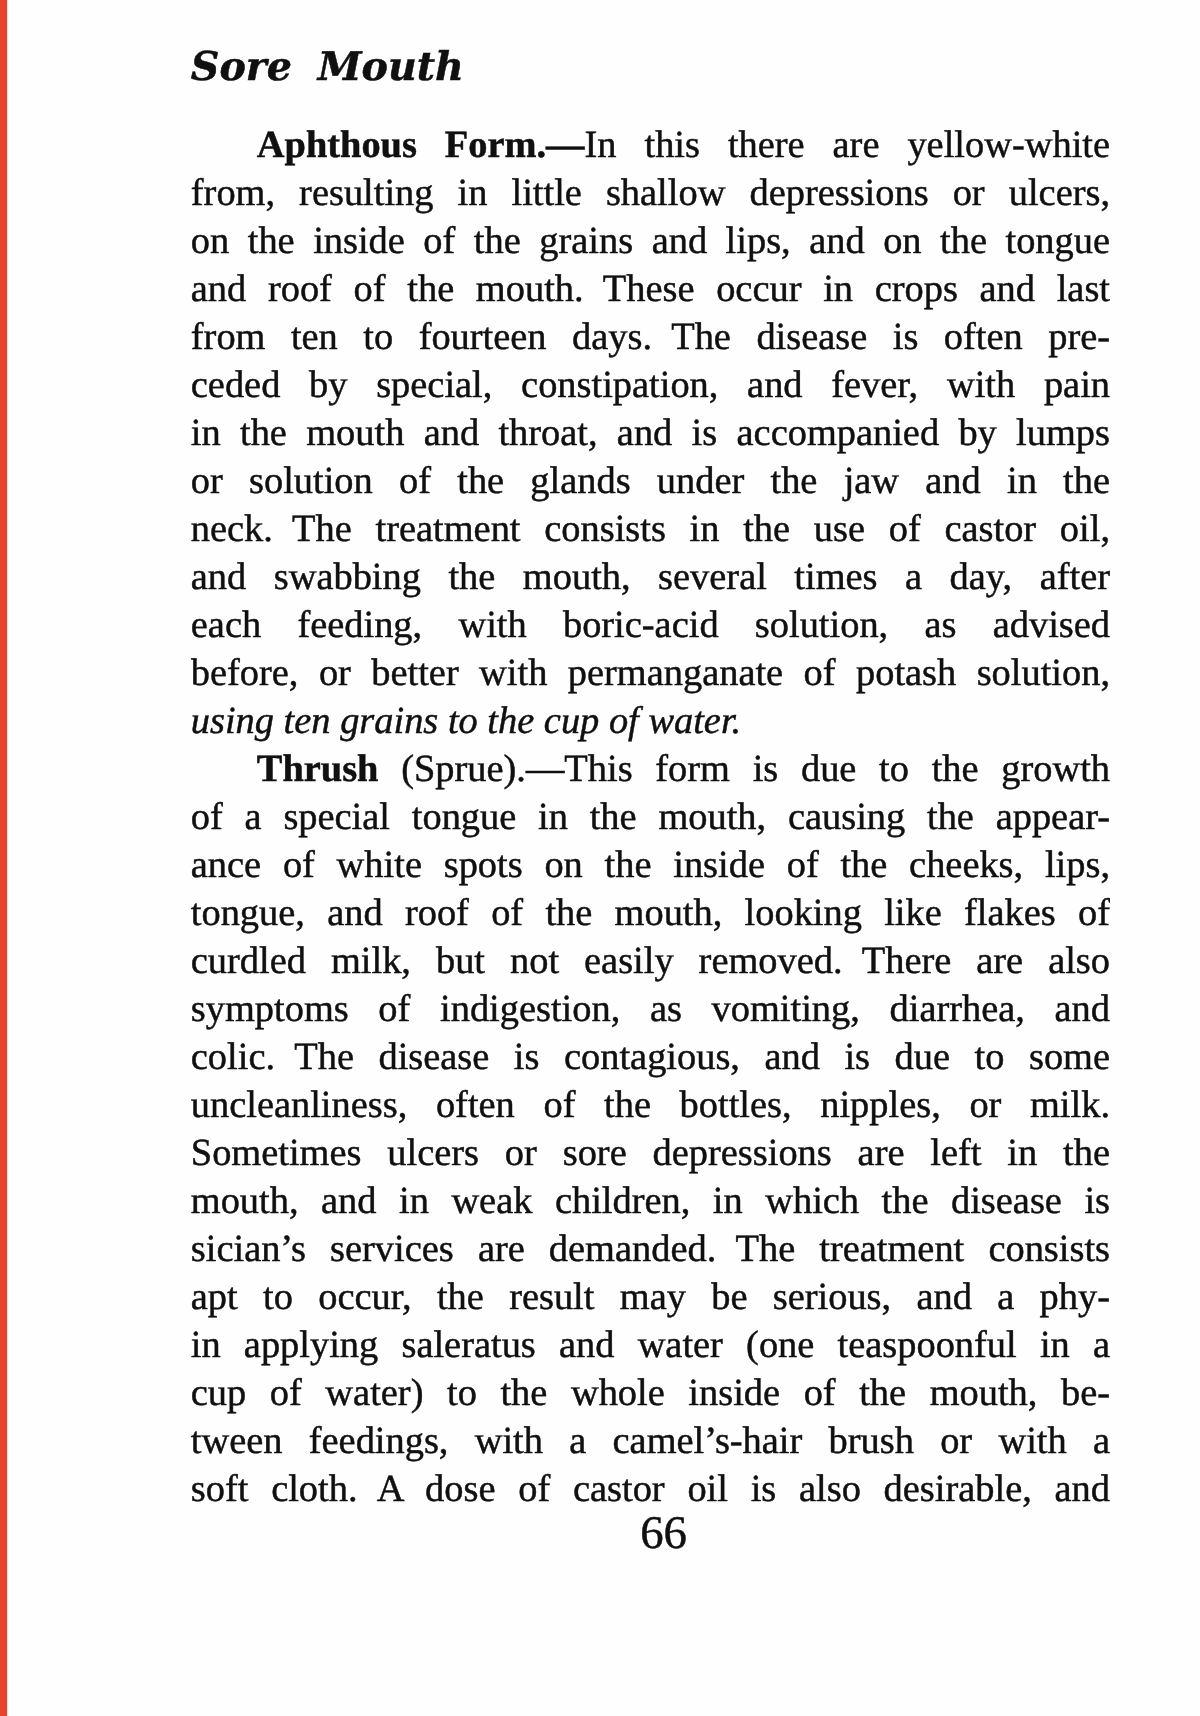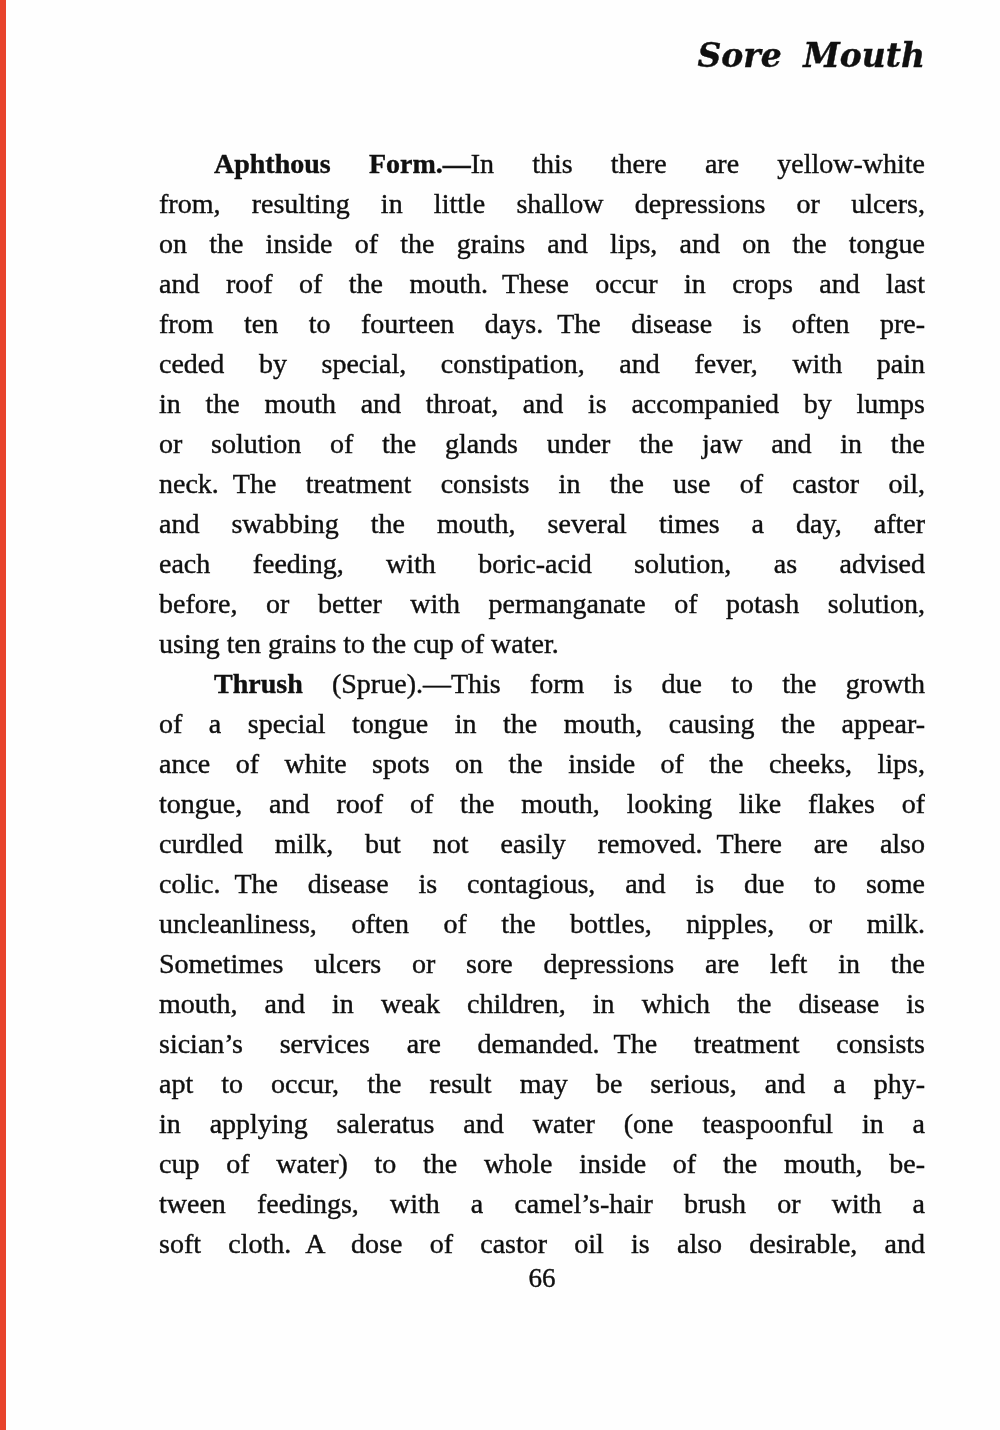--- a/index.html
+++ b/index.html
@@ -18,50 +18,49 @@
   }
   .book-edge {
     position: absolute;
     left: 0; top: 0;
     width: 6px; height: 100%;
     background: #e8432c;
   }
   .title {
     position: absolute;
     top: 36px; left: 159px; width: 766px;
-    text-align: right;
+    text-align: left;
     font-family: "DejaVu Serif", serif;
     font-style: italic;
     font-weight: 600;
     font-size: 33px;
     line-height: 40px;
     word-spacing: 10px;
   }
   .body-block {
     position: absolute;
     top: 100px; left: 159px; width: 766px;
-    font-size: 28px;
+    font-size: 32px;
     line-height: 40px;
-    margin-top: 44px;
   }
   .line {
     height: 40px;
     text-align: justify;
     text-align-last: justify;
     overflow: hidden;
   }
-  .line.end { text-align-last: left; }
+  .line.end { text-align-last: left; font-style: italic; }
   .line.lead { padding-left: 55px; }
   .b { font-weight: bold; }
   .i { }
   .folio {
     position: absolute;
-    top: 1258px; left: 159px; width: 766px;
+    top: 1258px; left: 170px; width: 766px;
     text-align: center;
-    font-size: 27px;
+    font-size: 39px;
     line-height: 40px;
   }
 </style>
 </head>
 <body>
 
 <div class="page">
   <div class="book-edge"></div>
 
   <div class="title">Sore Mouth</div>
@@ -83,20 +82,21 @@
       <div class="line">before, or better with permanganate of potash solution,</div>
       <div class="line end">using ten grains to the cup of water.</div>
     </div>
 
     <div class="para">
       <div class="line lead"><span class="b">Thrush</span><span> (</span><span class="i">Sprue</span><span>).—</span><span>This form is due to the growth</span></div>
       <div class="line">of a special tongue in the mouth, causing the appear-</div>
       <div class="line">ance of white spots on the inside of the cheeks, lips,</div>
       <div class="line">tongue, and roof of the mouth, looking like flakes of</div>
       <div class="line">curdled milk, but not easily removed. There are also</div>
+      <div class="line">symptoms of indigestion, as vomiting, diarrhea, and</div>
       <div class="line">colic. The disease is contagious, and is due to some</div>
       <div class="line">uncleanliness, often of the bottles, nipples, or milk.</div>
       <div class="line">Sometimes ulcers or sore depressions are left in the</div>
       <div class="line">mouth, and in weak children, in which the disease is</div>
       <div class="line">sician’s services are demanded. The treatment consists</div>
       <div class="line">apt to occur, the result may be serious, and a phy-</div>
       <div class="line">in applying saleratus and water (one teaspoonful in a</div>
       <div class="line">cup of water) to the whole inside of the mouth, be-</div>
       <div class="line">tween feedings, with a camel’s-hair brush or with a</div>
       <div class="line">soft cloth. A dose of castor oil is also desirable, and</div>

